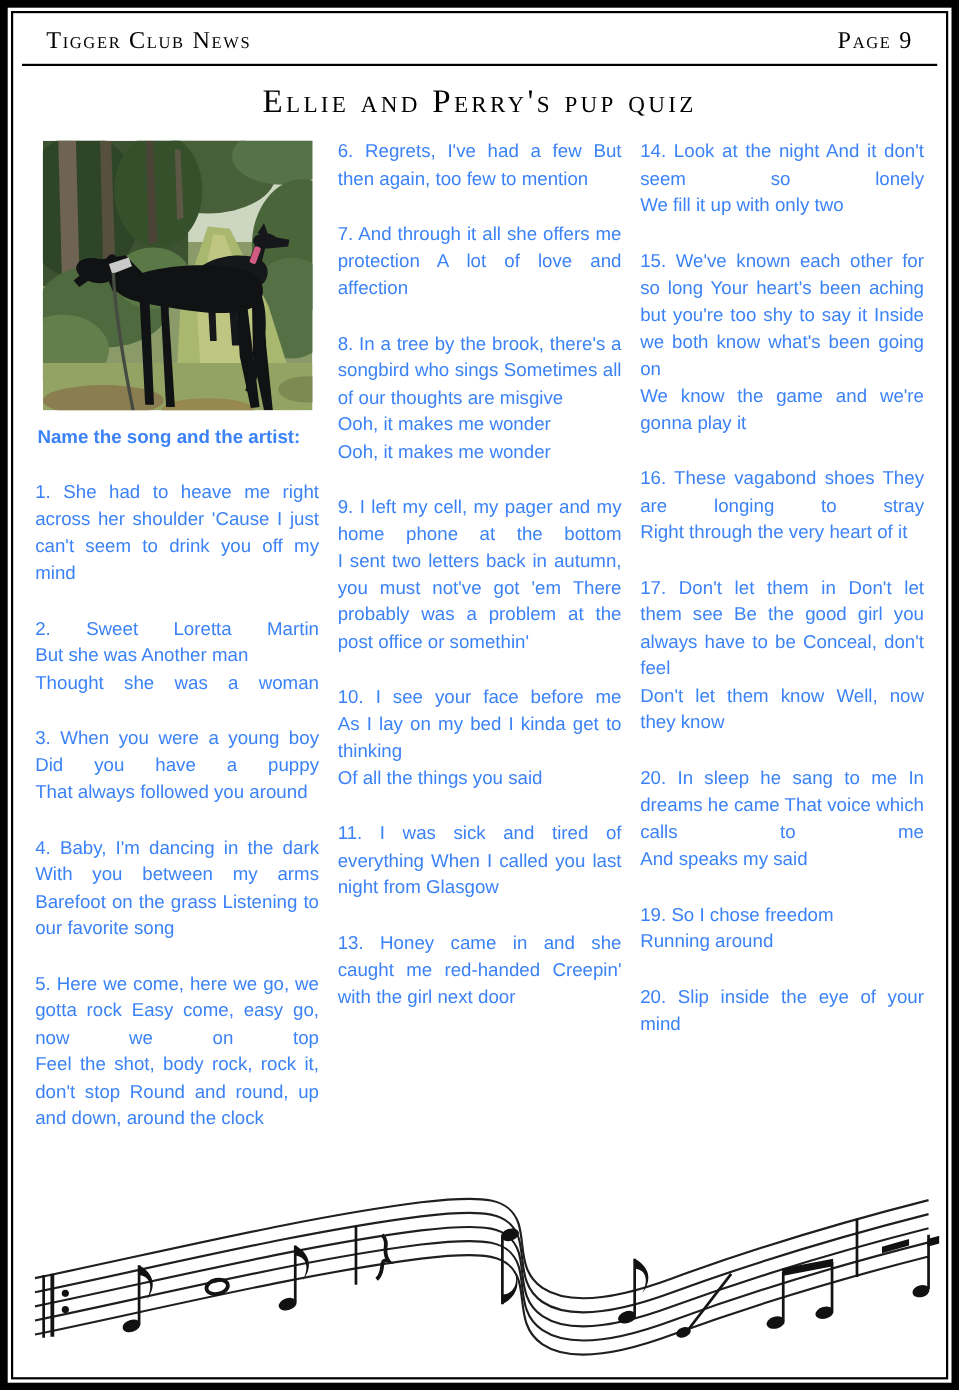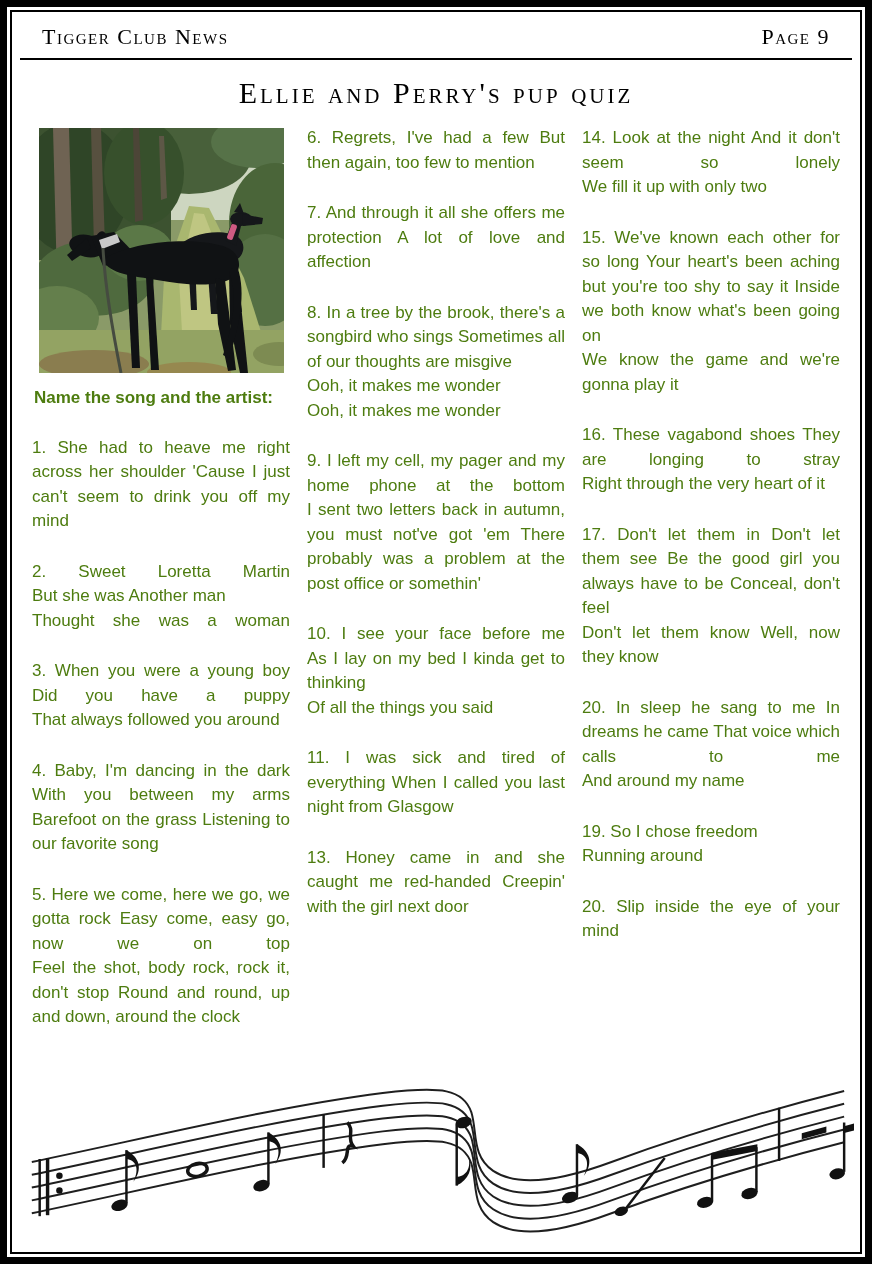--- a/index.html
+++ b/index.html
@@ -25,21 +25,21 @@
     font-family:"Liberation Serif", serif;font-variant:small-caps;font-weight:normal;
     font-size:30px;letter-spacing:3px;color:#000;
   }
   .cols{
     flex:1 1 auto;display:flex;gap:17px;padding:6px 20px 0 20px;
     align-items:flex-start;overflow:hidden;
   }
   .col{
     flex:1 1 0;min-width:0;
     font-family:"Liberation Sans", sans-serif;
-    font-size:17px;line-height:24.5px;color:#4d7c0f;
+    font-size:17px;line-height:24.5px;color:#3b82f6;
   }
   .photo{display:block;width:245px;height:245px;margin:2px auto 13px auto;}
   .caption{font-weight:bold;font-size:17px;margin:0 0 25px 2px;}
   .question{margin-bottom:26px;}
   .question:last-child{margin-bottom:0;}
   .chunk{text-align:justify;text-align-last:left;}
   .chunk.stretch{text-align-last:justify;}
   .music{flex:0 0 auto;margin-top:auto;padding:0 6px 4px 6px;}
   .music svg{display:block;width:100%;height:178px;}
 </style>
@@ -182,21 +182,21 @@
               <div class="question">
                 <div class="chunk stretch">16. These vagabond shoes They are longing to stray</div>
                 <div class="chunk">Right through the very heart of it</div>
               </div>
               <div class="question">
                 <div class="chunk">17. Don't let them in Don't let them see Be the good girl you always have to be Conceal, don't feel</div>
                 <div class="chunk">Don't let them know Well, now they know</div>
               </div>
               <div class="question">
                 <div class="chunk stretch">20. In sleep he sang to me In dreams he came That voice which calls to me</div>
-                <div class="chunk">And around my name</div>
+                <div class="chunk">And speaks my said</div>
               </div>
               <div class="question">
                 <div class="chunk">19. So I chose freedom</div>
                 <div class="chunk">Running around</div>
               </div>
               <div class="question">
                 <div class="chunk">20. Slip inside the eye of your mind</div>
               </div>
             </div>
       </div>

